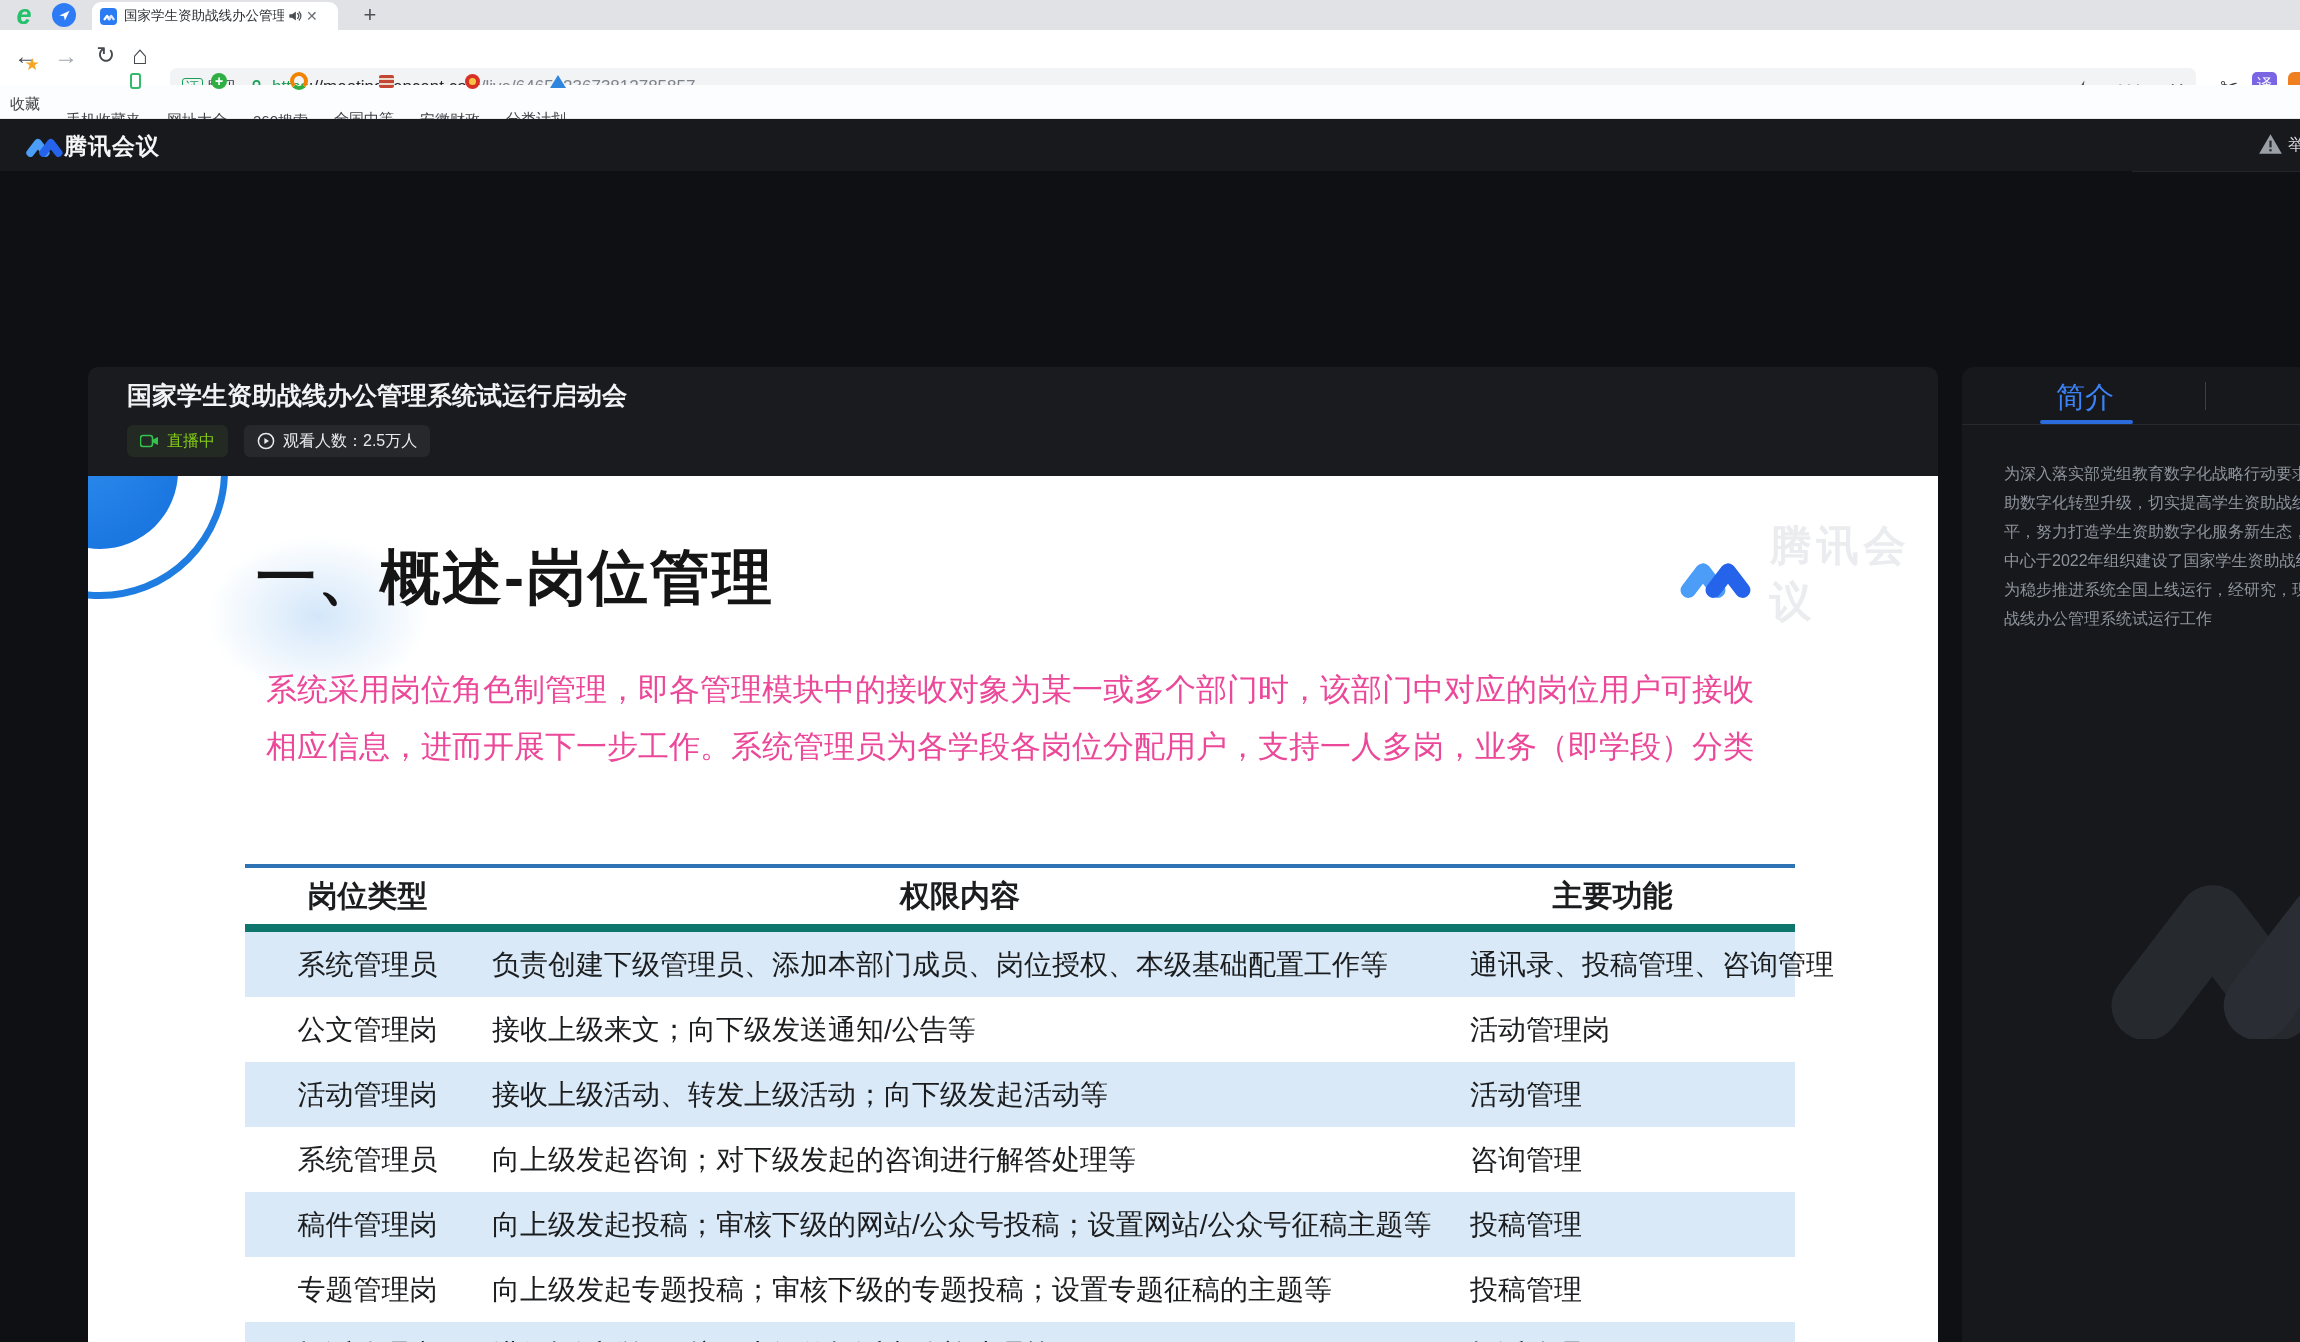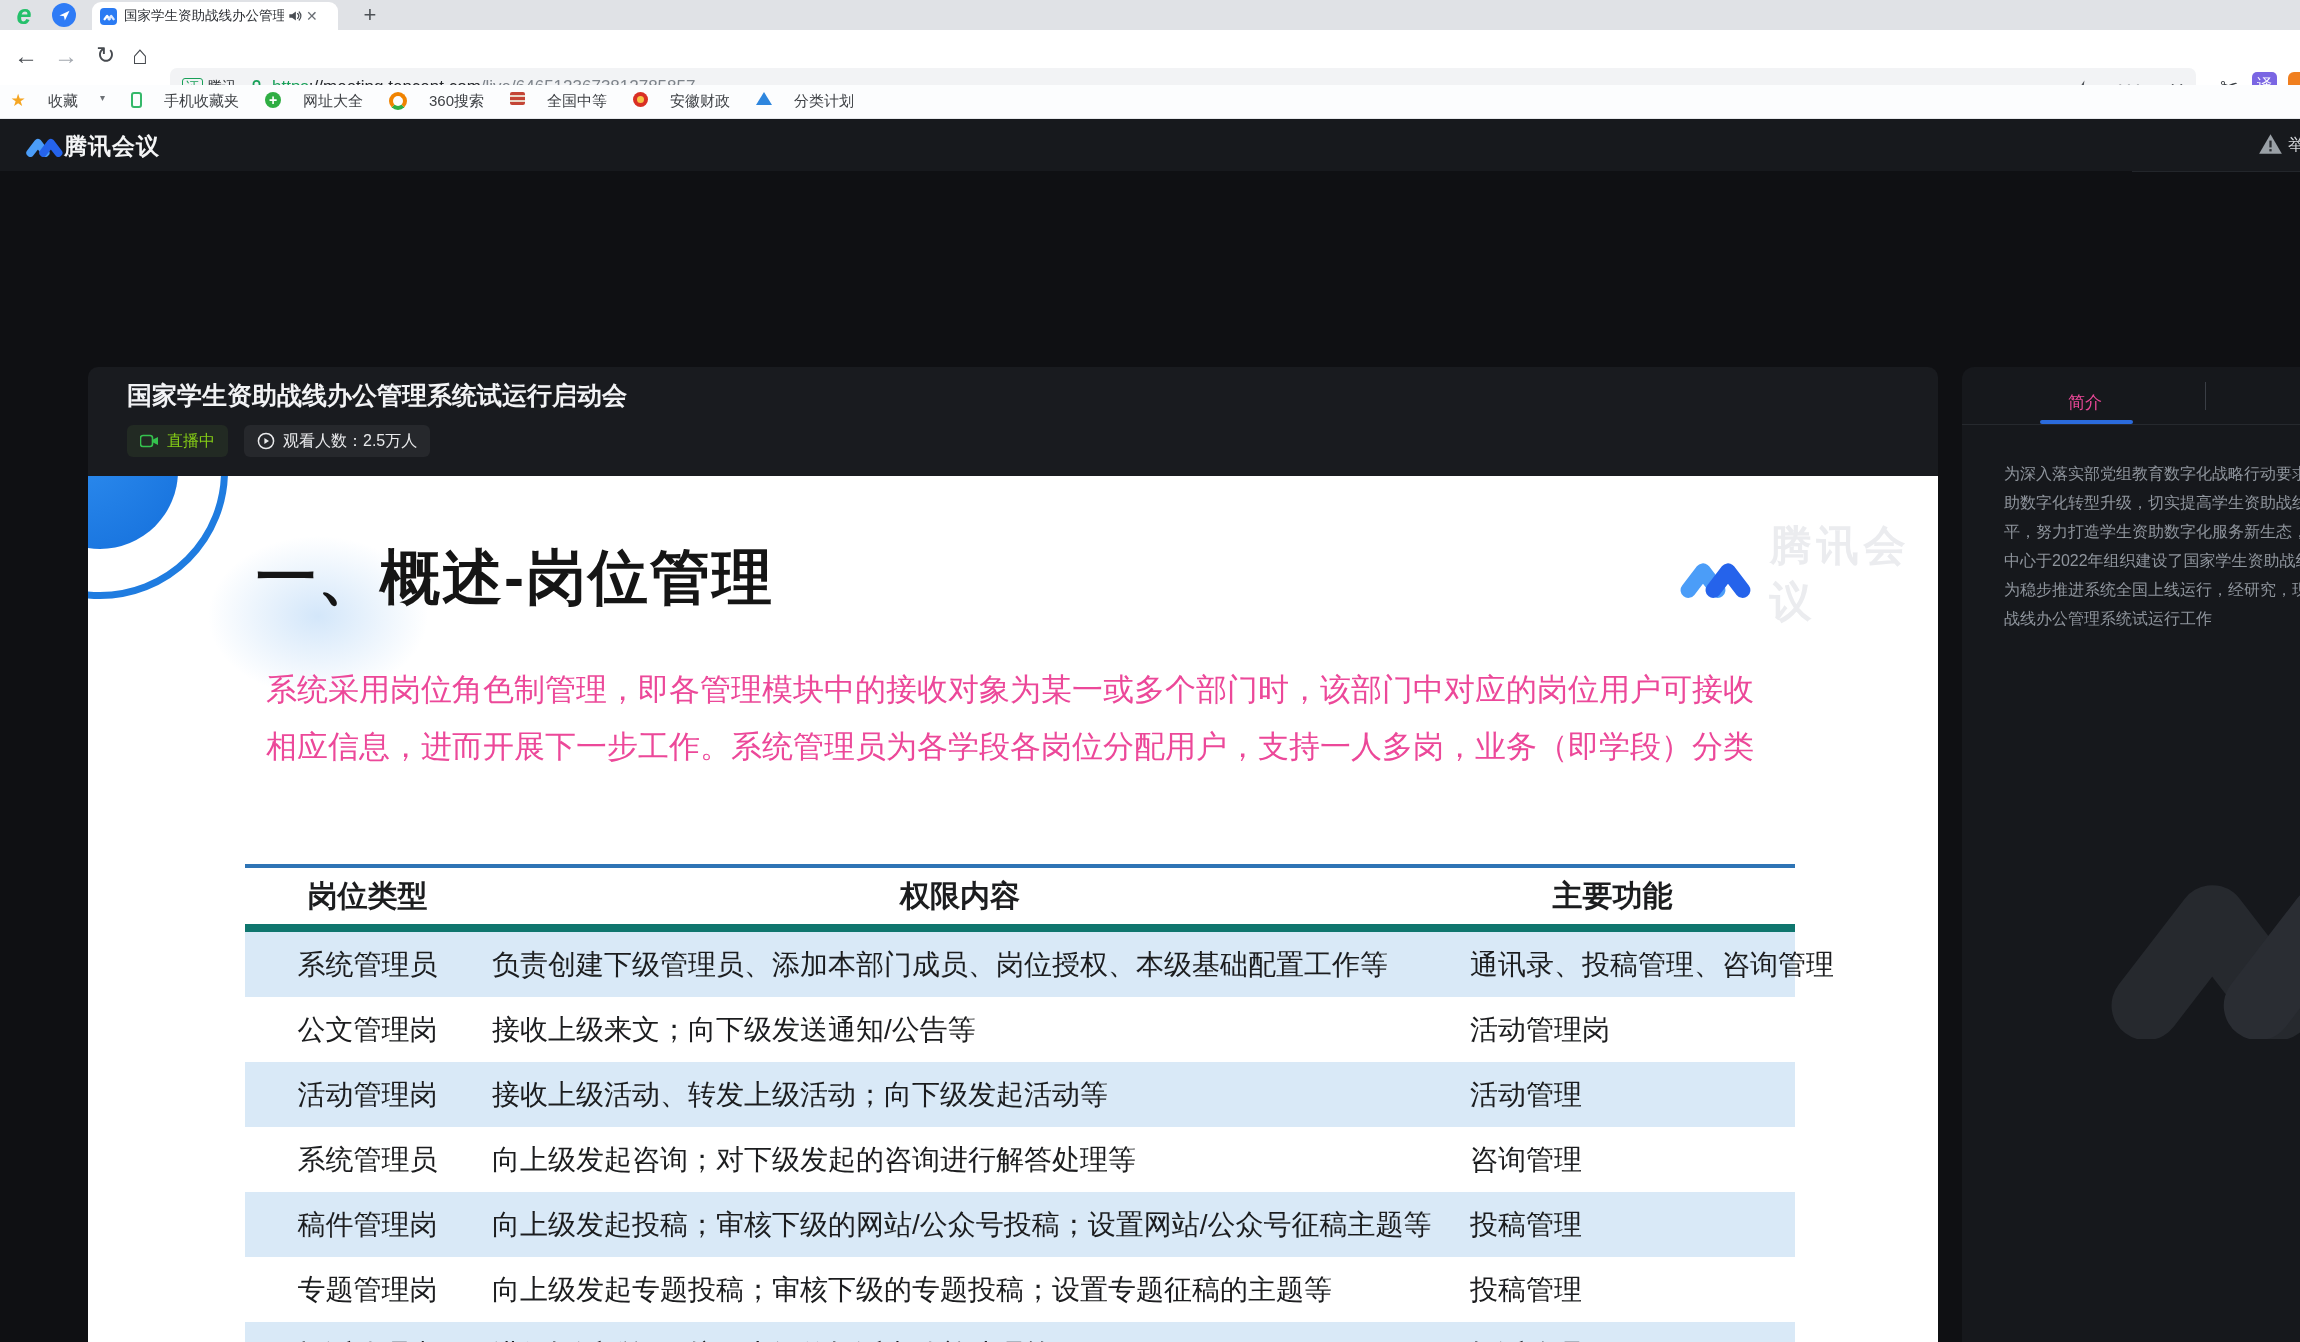--- a/index.html
+++ b/index.html
@@ -50,21 +50,21 @@
   .tool-scissors{position:absolute;left:2220px;top:44px;font-size:22px;color:#3a3f44;}
   .tool-scissors::before{content:"\2702";}
   .tool-translate{position:absolute;left:2252px;top:42px;width:25px;height:25px;background:#7a66e3;
     border-radius:5px;color:#fff;font-size:15px;display:flex;align-items:center;justify-content:center;}
   .tool-orange{position:absolute;left:2288px;top:42px;width:25px;height:25px;border-radius:6px;
     background:#f07f1f;}
   
   .bookmarks{position:absolute;left:0;top:85px;width:2300px;height:34px;background:#fcfdfe;
     border-bottom:1px solid #e7e9ec;display:flex;align-items:center;padding-left:10px;gap:26px;
     box-sizing:border-box;}
-  .bm-item{display:flex;align-items:flex-start;gap:22px;font-size:15px;color:#3f4246;}
+  .bm-item{display:flex;align-items:flex-end;gap:22px;font-size:15px;color:#3f4246;flex-direction:column;}
   .bm-caret{font-size:10px;color:#6d7176;}
   .bm-icon{width:16px;height:16px;display:inline-flex;align-items:center;justify-content:center;flex:0 0 auto;}
   .bm-icon.star{color:#f5a623;font-size:17px;} .bm-icon.star::before{content:"\2605";}
   .bm-icon.phone{width:11px;height:16px;border:2px solid #35b86a;border-radius:3px;box-sizing:border-box;}
   .bm-icon.green-plus{width:16px;height:16px;border-radius:50%;background:#2fae43;color:#fff;
     font-size:14px;font-weight:700;line-height:16px;}
   .bm-icon.green-plus::before{content:"+";}
   .bm-icon.ring{width:10px;height:10px;border-radius:50%;border:4px solid #f08300;
     border-bottom-color:#2fae43;box-sizing:content-box;}
   .bm-icon.flag{width:15px;height:13px;border-radius:2px;
@@ -118,22 +118,22 @@
   .c2{width:940px;flex:0 0 auto;}
   .phead .c2{text-align:center;}
   .prow .c2{padding-left:2px;box-sizing:border-box;white-space:nowrap;}
   .c3{flex:1 1 auto;}
   .phead .c3{text-align:center;}
   .prow .c3{padding-left:40px;box-sizing:border-box;white-space:nowrap;}
   
   .sidebar{position:absolute;left:1962px;top:196px;width:338px;height:1146px;background:#16181c;
     border-radius:12px 0 0 0;overflow:hidden;}
   .sb-tabs{position:relative;height:57px;border-bottom:1px solid #26292e;}
-  .sb-tab{position:absolute;left:123px;top:24px;transform:translateX(-50%);color:#ec4899;
-    font-size:17px;}
+  .sb-tab{position:absolute;left:123px;top:11px;transform:translateX(-50%);color:#3b82f6;
+    font-size:29px;}
   .sb-underline{position:absolute;left:78px;top:53px;width:93px;height:4px;border-radius:2px;
     background:#2b6bdc;}
   .sb-divider{position:absolute;left:243px;top:15px;width:1px;height:28px;background:#3a3e45;}
   .sb-desc{position:absolute;left:42px;top:92px;color:#8f959d;font-size:16px;line-height:29px;}
   .sb-desc .line{white-space:nowrap;}
   .sb-watermark{position:absolute;left:138px;top:460px;}
   svg{display:block;}
 </style>
 </head>
 <body>

